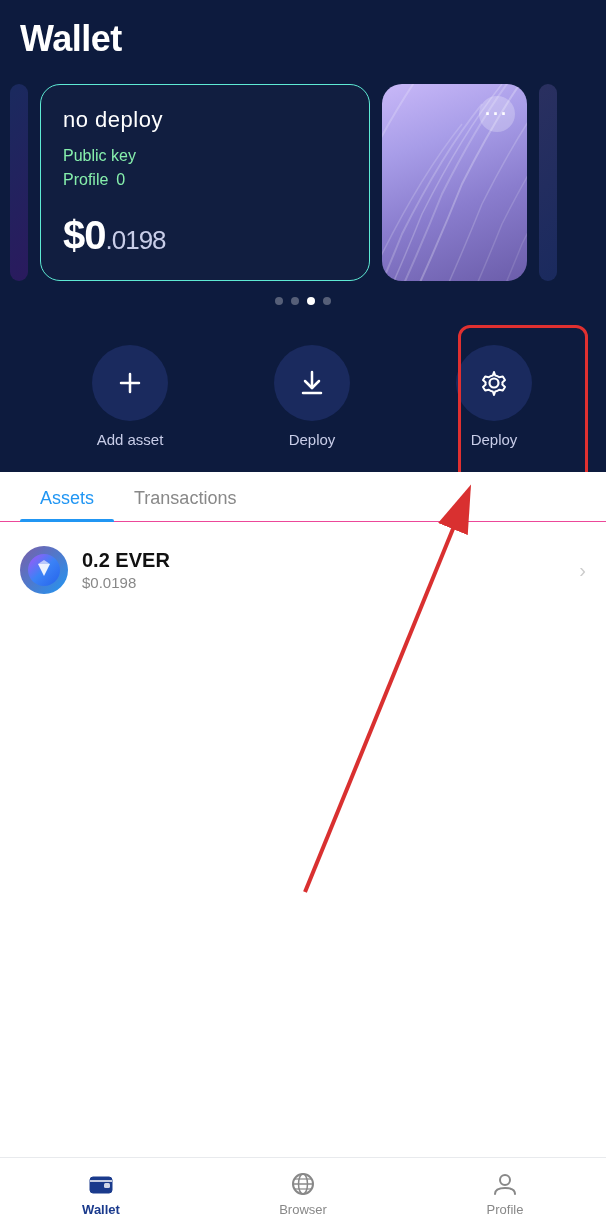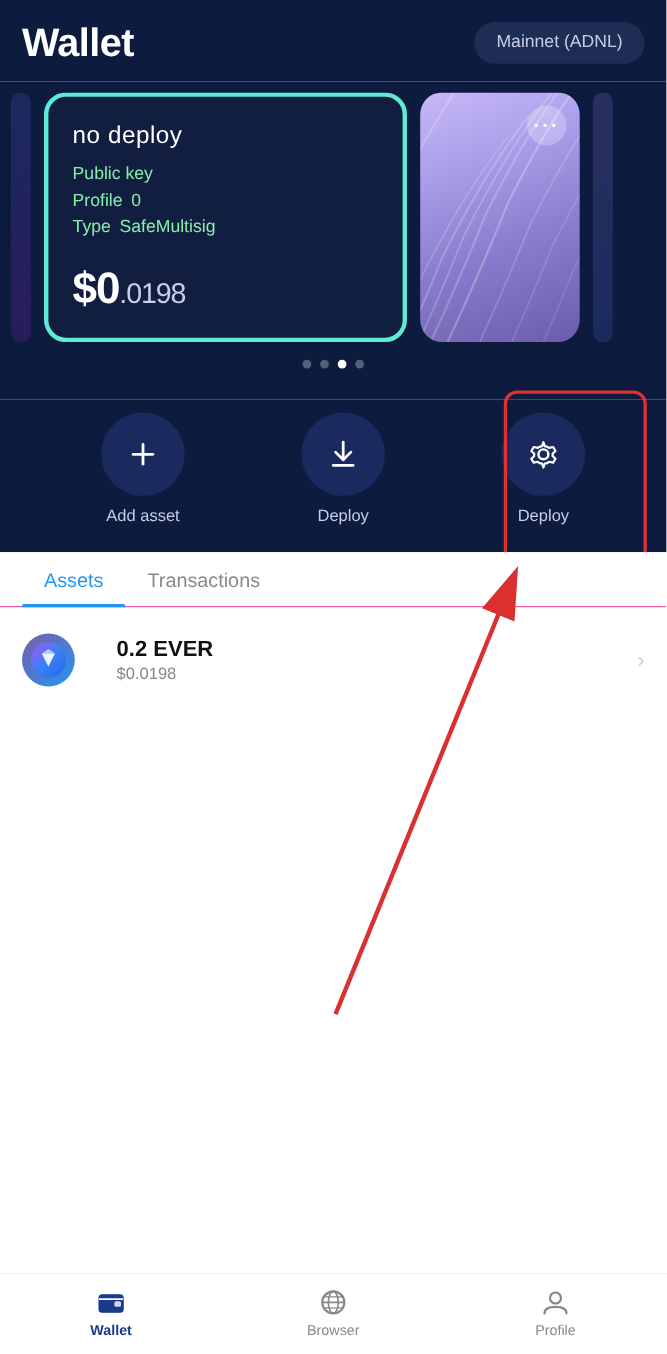--- a/index.html
+++ b/index.html
@@ -61,21 +61,21 @@
     
     .wallet-card {
       background: #111e40;
       border-radius: 20px;
       padding: 22px 22px 22px 22px;
       min-width: 330px;
       flex-shrink: 0;
       display: flex;
       flex-direction: column;
       gap: 6px;
-      border: 4px solid #5eead4;
+      border: 1px solid #5eead4;
     }
     .card-title {
       color: #ffffff;
       font-size: 22px;
       font-weight: 500;
       letter-spacing: 0.5px;
       margin-bottom: 8px;
     }
     .card-row {
       color: #86efac;
@@ -256,21 +256,20 @@
       border-radius: 50%;
       flex-shrink: 0;
       background: linear-gradient(135deg, #7b5ea7 0%, #2196f3 100%);
       display: flex;
       align-items: center;
       justify-content: center;
       overflow: hidden;
     }
     .asset-info {
       flex: 1;
-      margin-left: 24px;
     }
     .asset-amount {
       font-size: 20px;
       font-weight: 700;
       color: #111;
     }
     .asset-value {
       font-size: 15px;
       color: #888;
       margin-top: 2px;
@@ -321,40 +320,35 @@
       inset: 0;
       border-radius: 20px;
       overflow: hidden;
     }
   </style>
 </head>
 <body>
 
 <div class="header">
   <span class="header-title">Wallet</span>
-  <button class="network-badge">Mainnet (ADNL)</button>
 </div>
 
 <div class="cards-section">
   <div class="cards-scroll">
 
     <div class="card-partial-left"></div>
 
     <div class="wallet-card">
       <div class="card-title">no  deploy</div>
       <div class="card-row">
         <span>Public key</span>
       </div>
       <div class="card-row">
         <span>Profile</span>
         <span>0</span>
-      </div>
-      <div class="card-row">
-        <span>Type</span>
-        <span>SafeMultisig</span>
       </div>
       <div class="card-balance">
         <span>$0</span><span class="card-balance-small">.0198</span>
       </div>
     </div>
 
     <div class="card-decorative">
       <svg class="wave-lines" viewBox="0 0 145 310" preserveAspectRatio="none" xmlns="http://www.w3.org/2000/svg">
         <defs>
           <filter id="blur1">

